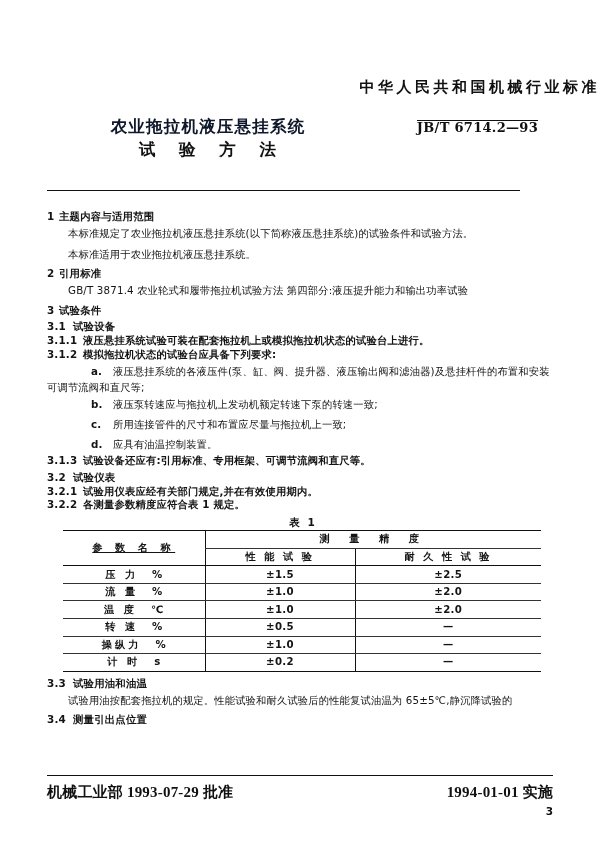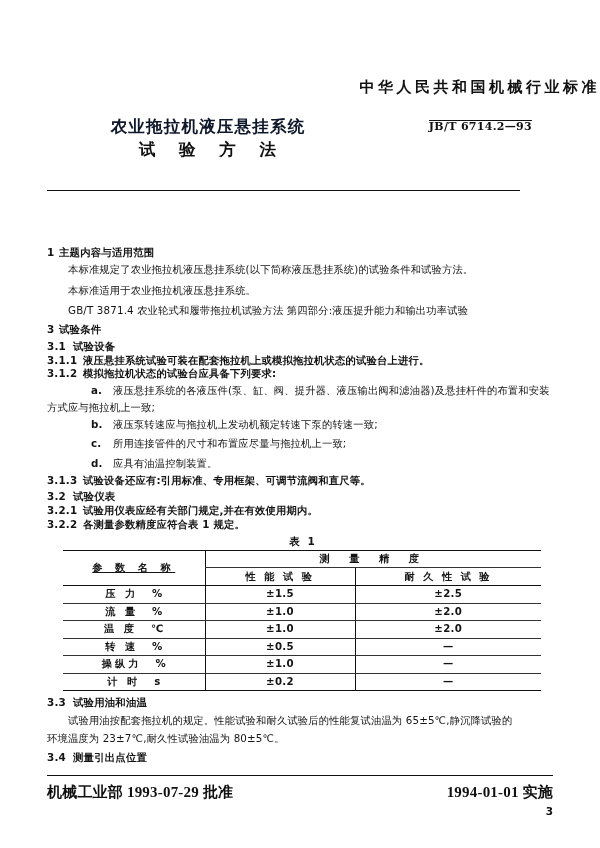--- a/index.html
+++ b/index.html
@@ -52,23 +52,23 @@
   .title-line2 {
     font-size: 16.5px;
     font-weight: bold;
     letter-spacing: 9px;
     color: #111;
     line-height: 1.45;
     padding-left: 8px;
   }
   .std-number {
     position: absolute;
-    right: 68px;
+    right: 62px;
     top: 120px;
-    font-size: 11px;
+    font-size: 13px;
     font-weight: bold;
     letter-spacing: 0.3px;
     color: #111;
     font-family: "DejaVu Serif", "Liberation Serif", serif;
   }
   .std-number .ovl {
     border-top: 1.2px solid #111;
     padding-top: 0px;
     display: inline-block;
     line-height: 1.15;
@@ -84,21 +84,20 @@
 
   
   .body {
     position: absolute;
     left: 47px;
     top: 205px;
     width: 506px;
     font-size: 10.3px;
     line-height: 1.0;
     color: #141414;
-    margin-top: 36px;
   }
   .h-num {
     font-weight: bold;
     font-size: 10.4px;
     margin-bottom: 1px;
     margin-top: 6px;
     letter-spacing: 0.2px;
     white-space: nowrap;
   }
   .h-num .n { display: inline-block; min-width: 12px; }
@@ -236,20 +235,23 @@
   <div class="rule-top"></div>
 
   <div class="body">
 
     <div class="h-num">
       <span class="n">1</span><span>主题内容与适用范围</span>
     </div>
     <div class="para">本标准规定了农业拖拉机液压悬挂系统(以下简称液压悬挂系统)的试验条件和试验方法。</div>
     <div class="para">本标准适用于农业拖拉机液压悬挂系统。</div>
 
+    <div class="h-num">
+      <span class="n">2</span><span>引用标准</span>
+    </div>
     <div class="para">GB/T 3871.4  农业轮式和履带拖拉机试验方法   第四部分:液压提升能力和输出功率试验</div>
 
     <div class="h-num">
       <span class="n">3</span><span>试验条件</span>
     </div>
 
     <div class="h-num">
       <span class="n2">3.1</span><span>试验设备</span>
     </div>
 
@@ -257,21 +259,21 @@
       <span class="lbl">3.1.1</span><span>液压悬挂系统试验可装在配套拖拉机上或模拟拖拉机状态的试验台上进行。</span>
     </div>
 
     <div class="numline">
       <span class="lbl">3.1.2</span><span>模拟拖拉机状态的试验台应具备下列要求:</span>
     </div>
 
     <div class="sub-item">
       <span class="alpha">a.</span><span>液压悬挂系统的各液压件(泵、缸、阀、提升器、液压输出阀和滤油器)及悬挂杆件的布置和安装</span>
     </div>
-    <div class="sub-cont">方式应与拖拉机上一致;</div>
+    <div class="sub-cont">可调节流阀和直尺等;</div>
 
     <div class="sub-item">
       <span class="alpha">b.</span><span>液压泵转速应与拖拉机上发动机额定转速下泵的转速一致;</span>
     </div>
 
     <div class="sub-item">
       <span class="alpha">c.</span><span>所用连接管件的尺寸和布置应尽量与拖拉机上一致;</span>
     </div>
 
     <div class="sub-item">
@@ -367,21 +369,20 @@
           <td class="num-cell bdr-bot-thick bdr-left bdr-right">±0.2</td>
           <td class="num-cell bdr-bot-thick">—</td>
         </tr>
       </tbody>
     </table>
 
     <div class="h-num">
       <span class="n2">3.3</span><span>试验用油和油温</span>
     </div>
     <div class="para">试验用油按配套拖拉机的规定。性能试验和耐久试验后的性能复试油温为 65±5℃,静沉降试验的</div>
-    <div class="para-noind">环境温度为 23±7℃,耐久性试验油温为 80±5℃。</div>
 
     <div class="h-num">
       <span class="n2">3.4</span><span>测量引出点位置</span>
     </div>
 
   </div>
 
   <div class="rule-bot"></div>
 
   <div class="footer">

